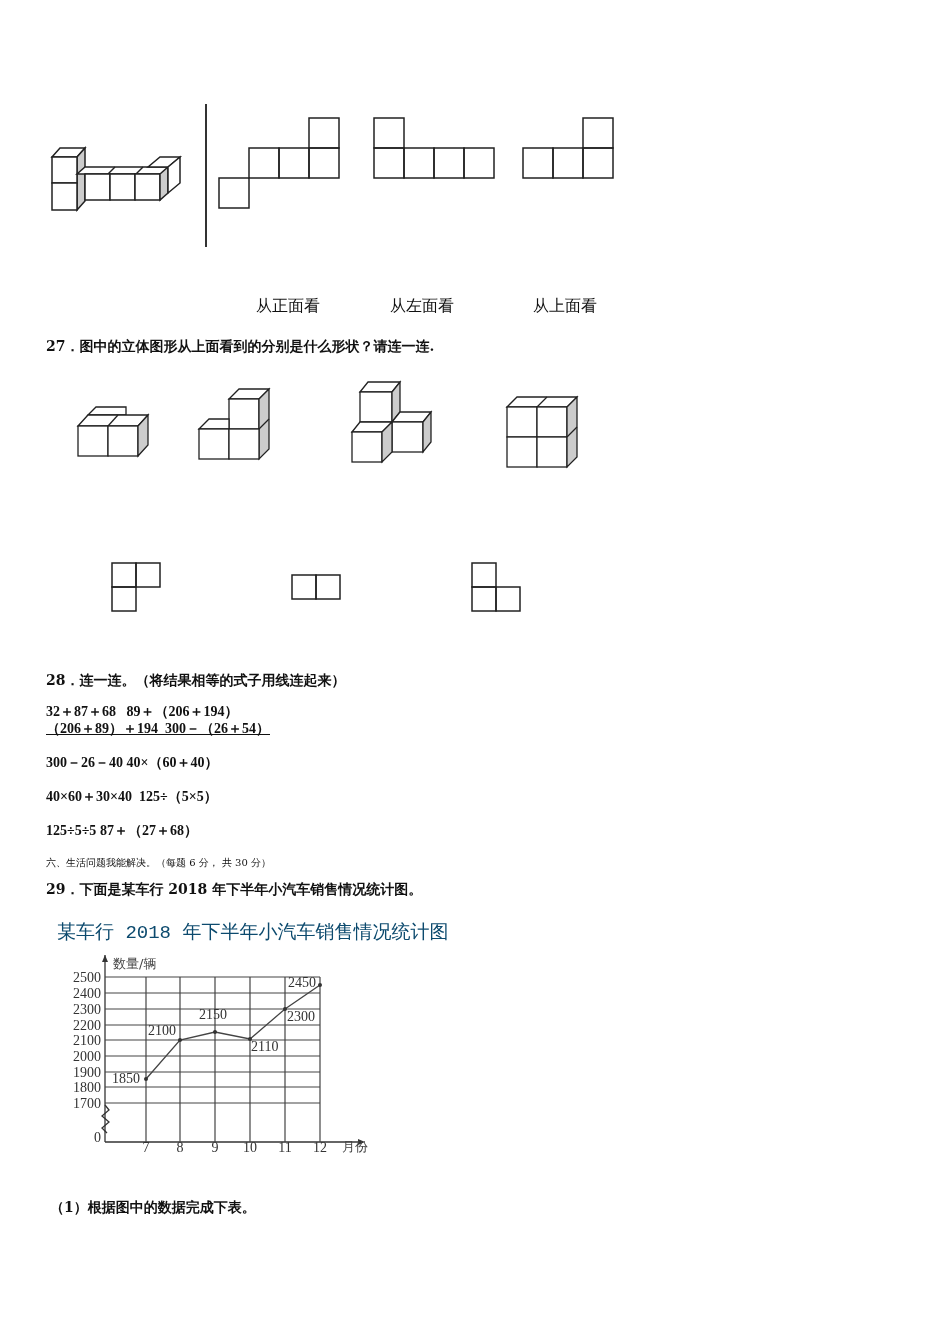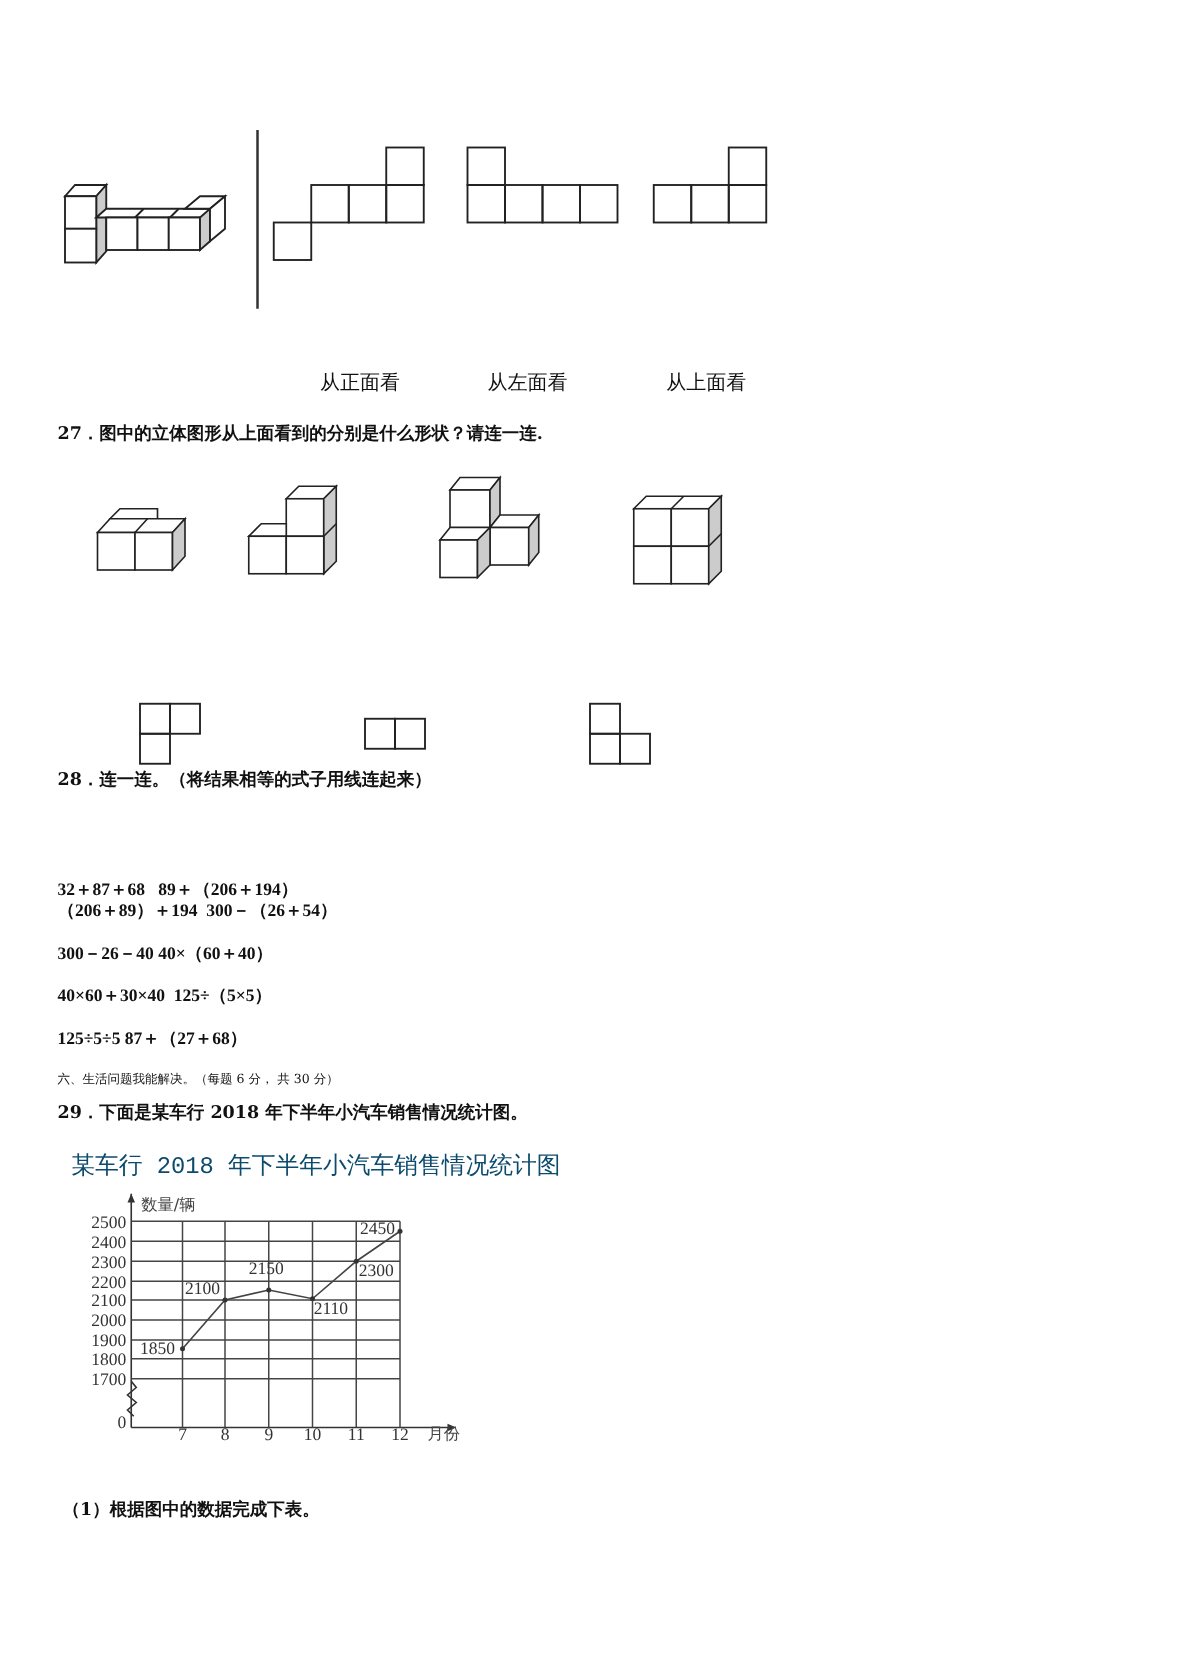--- a/index.html
+++ b/index.html
@@ -132,25 +132,25 @@
   </g>
 </svg>
 <svg style="left:471px;top:562px;" width="52" height="52">
   <g fill="none" stroke="#222" stroke-width="1.5">
     <rect x="1" y="1" width="24" height="24"></rect>
     <rect x="1" y="25" width="24" height="24"></rect>
     <rect x="25" y="25" width="24" height="24"></rect>
   </g>
 </svg>
 
-<div class="abs q-title" style="left:46px;top:615px;">28．连一连。（将结果相等的式子用线连起来）</div>
+<div class="abs q-title" style="left:46px;top:672px;">28．连一连。（将结果相等的式子用线连起来）</div>
 <div class="abs expr" style="left:46px;top:686px;margin-top:17px;">
   <span>32＋87＋68</span>&nbsp;&nbsp;&nbsp;<span>89＋（206＋194）</span>
 </div>
-<div class="abs expr" style="left:46px;top:720px;">
+<div class="abs expr" style="left:46px;top:720px;text-decoration:underline;">
   <span>（206＋89）＋194</span>&nbsp;&nbsp;<span>300－（26＋54）</span>
 </div>
 <div class="abs expr" style="left:46px;top:754px;">
   <span>300－26－40</span>&nbsp;<span>40×（60＋40）</span>
 </div>
 <div class="abs expr" style="left:46px;top:788px;">
   <span>40×60＋30×40</span>&nbsp;&nbsp;<span>125÷（5×5）</span>
 </div>
 <div class="abs expr" style="left:46px;top:822px;">
   <span>125÷5÷5</span>&nbsp;<span>87＋（27＋68）</span>

